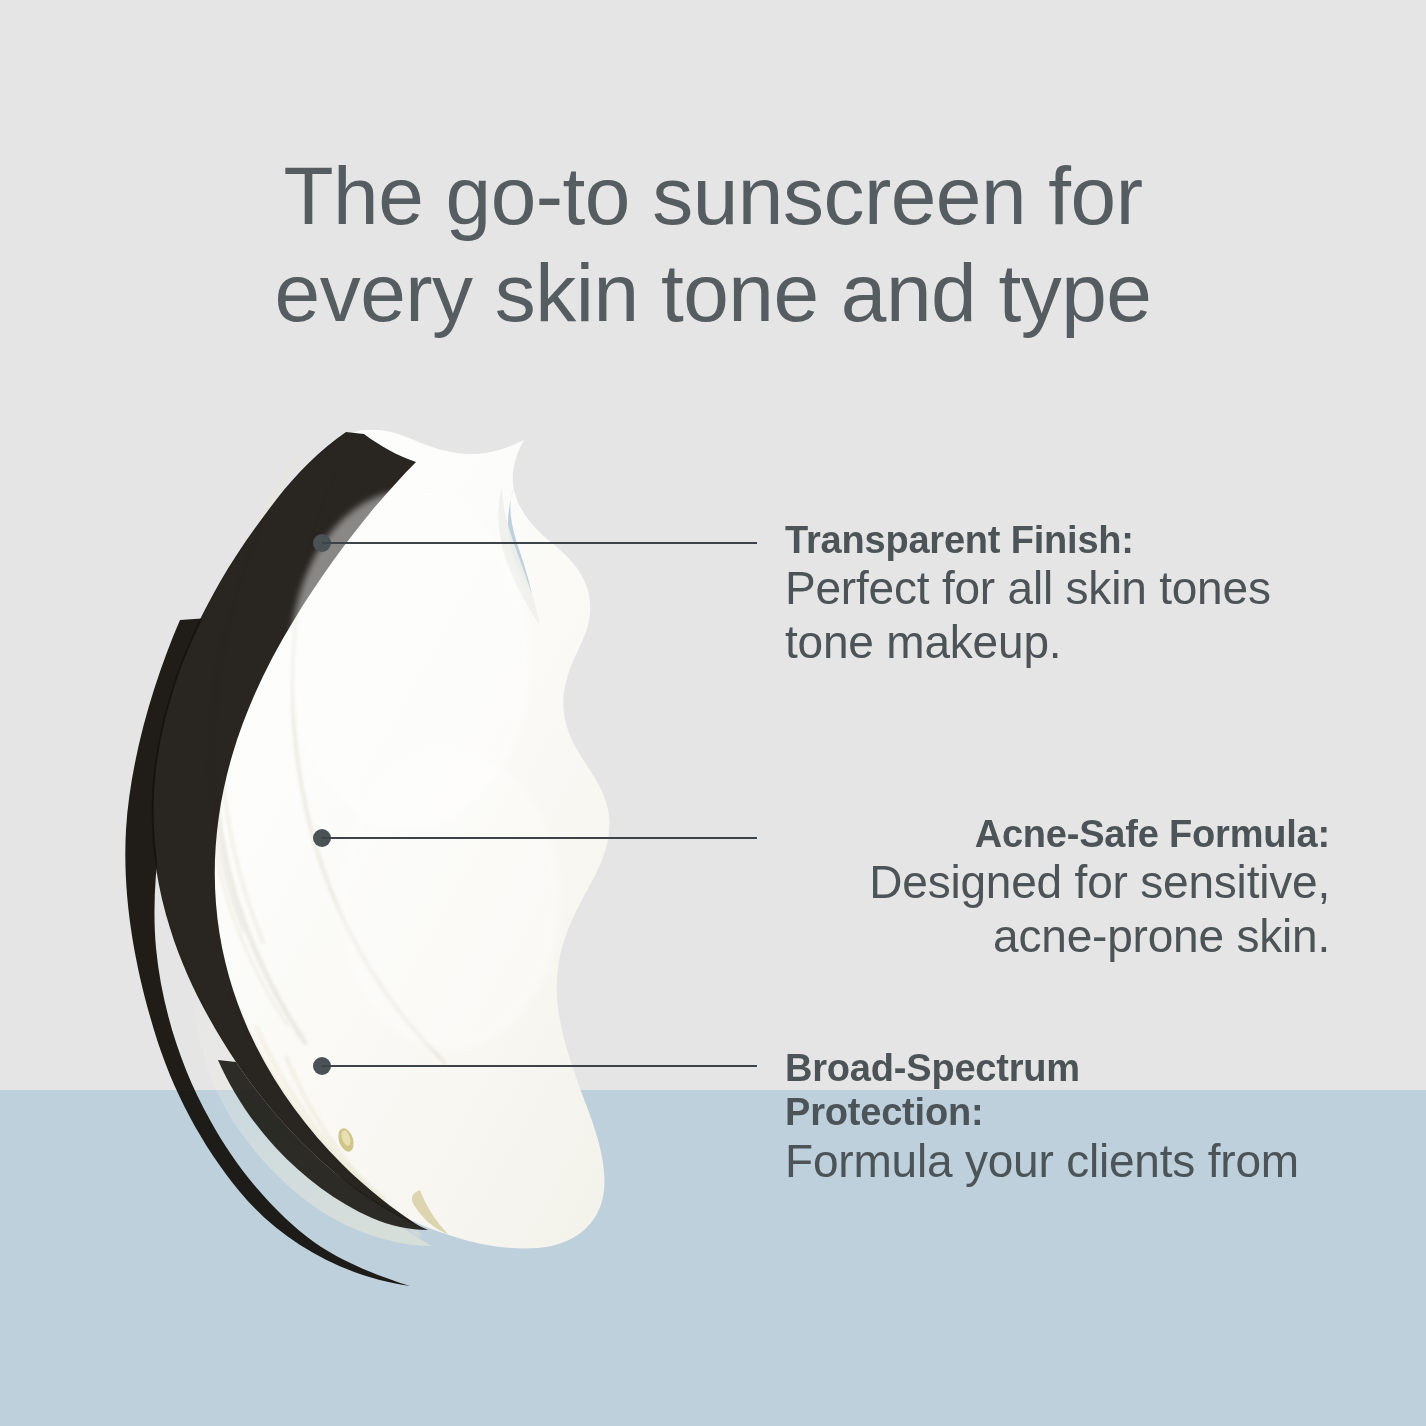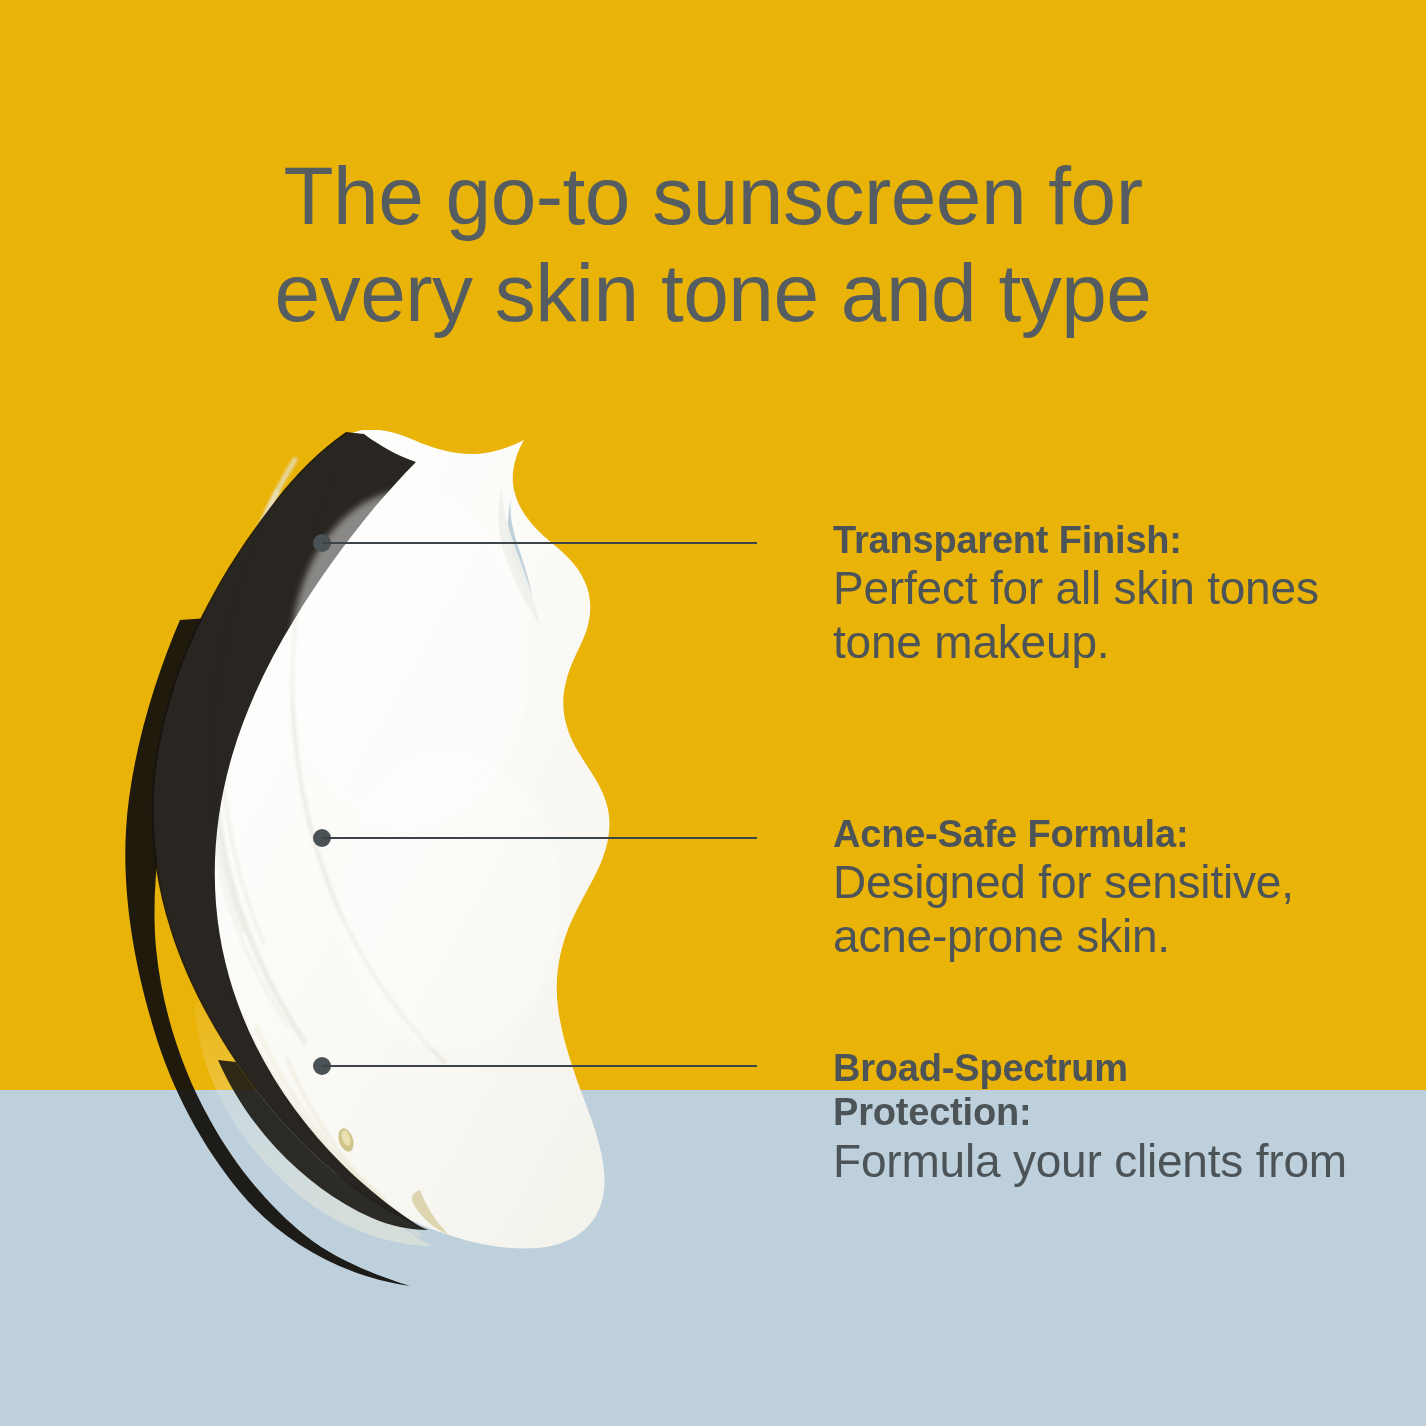--- a/index.html
+++ b/index.html
@@ -10,21 +10,21 @@
     width: 1426px;
     height: 1426px;
     background: #bdd0dc;
     font-family: "Liberation Sans", sans-serif;
     overflow: hidden;
   }
   #stage {
     position: relative;
     width: 1426px;
     height: 1090px;
-    background: #eab308;
+    background: #e5e5e5;
   }
 
   
   #headline {
     position: absolute;
     left: 0;
     top: 148px;
     width: 1426px;
     text-align: center;
     color: #555d61;
@@ -71,38 +71,37 @@
     background: #3c4449;
   }
 
   
   .feature {
     position: absolute;
     left: 785px;
     width: 545px;
     color: #4c5458;
     font-family: "Liberation Sans", sans-serif;
-    margin-left: 48px;
   }
   .feature-title {
     font-weight: bold;
     font-size: 38px;
     line-height: 1.17;
     margin: 0;
     letter-spacing: -0.2px;
   }
   .feature-desc {
     font-weight: 400;
     font-size: 46px;
     line-height: 1.17;
     margin: 0;
     letter-spacing: -0.2px;
   }
   #feature-0 { top: 518px; }
-  #feature-1 { top: 812px; }
+  #feature-1 { top: 812px; text-align: right; }
   #feature-2 { top: 1046px; }
 </style>
 </head>
 <body>
 
 <div id="stage">
 
   <div id="headline"><span>The go-to sunscreen for</span><br><span>every skin tone and type</span></div>
 
   <div id="swatch-art">

